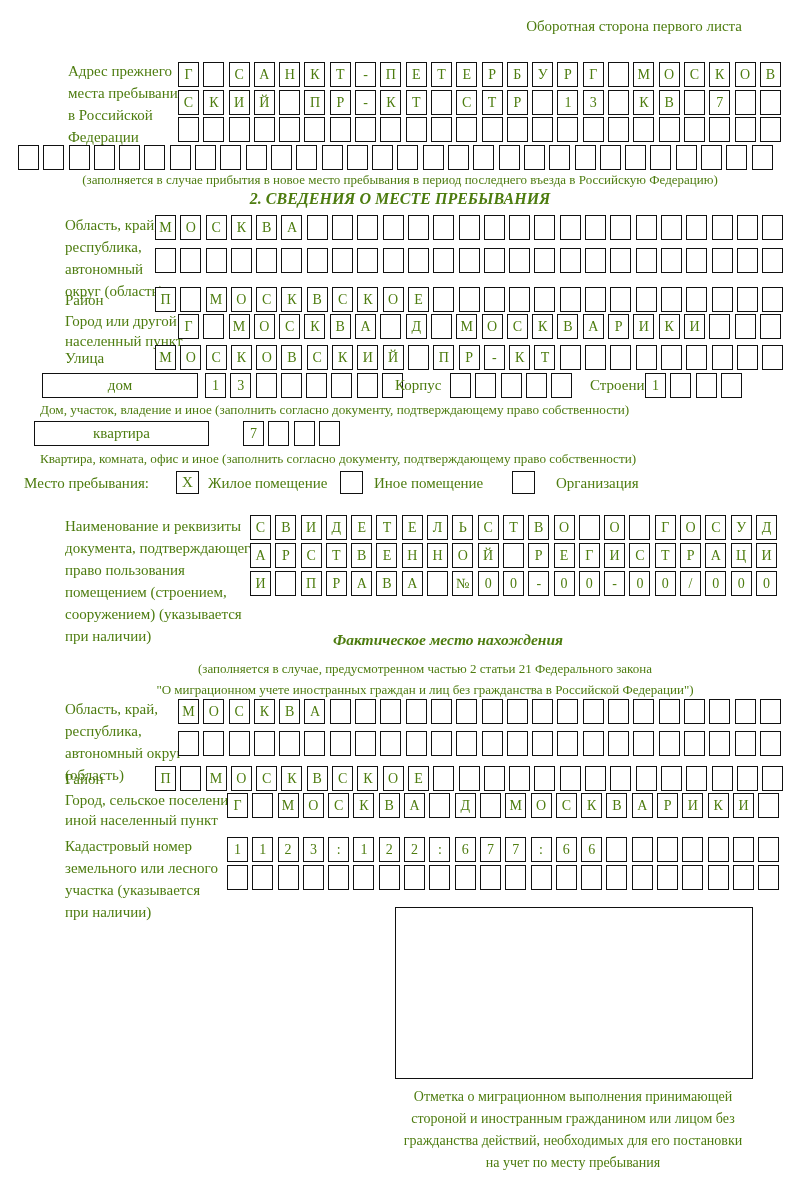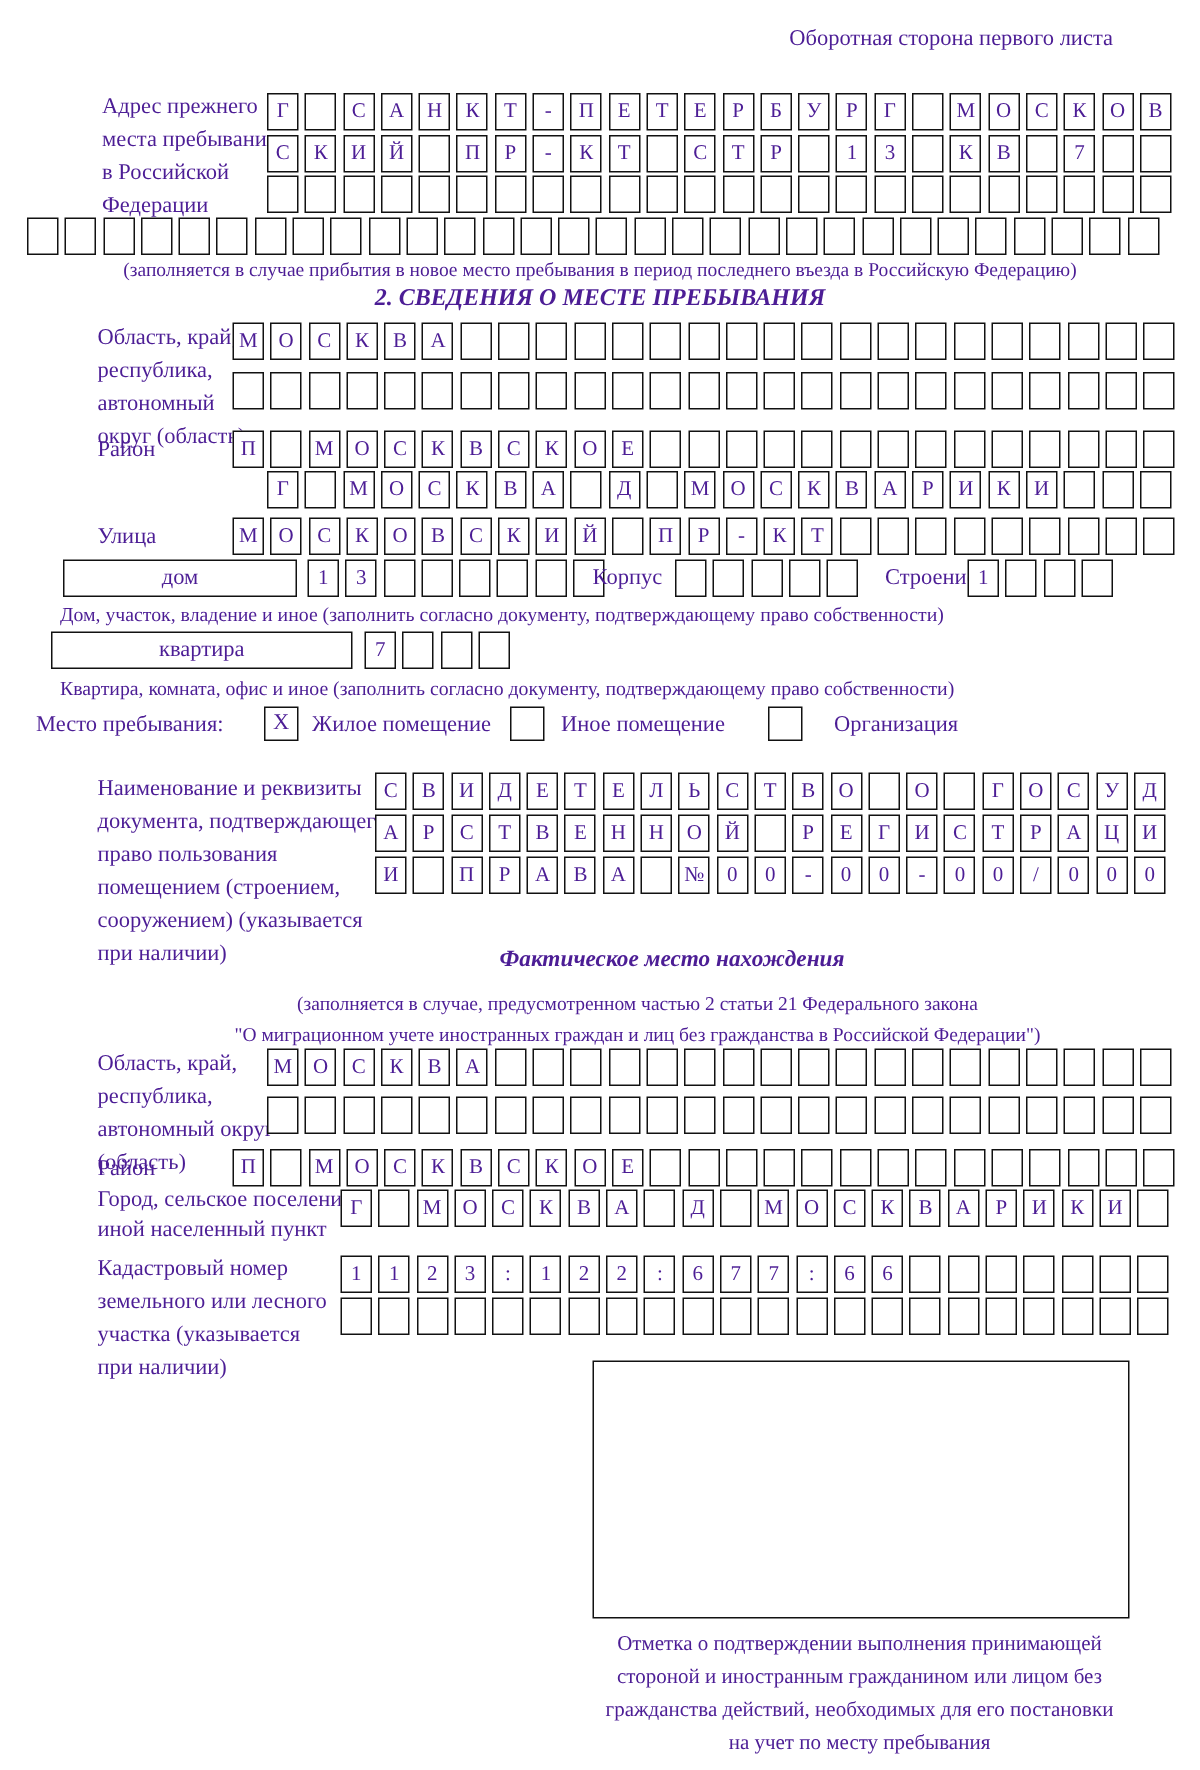--- a/index.html
+++ b/index.html
@@ -1,16 +1,16 @@
 <!DOCTYPE html>
 <html><head>
 <meta charset="utf-8">
 <style>
   html,body{margin:0;padding:0;background:#fff;}
-  .page{position:relative;width:800px;height:1180px;background:#fff;color:#4c1d95;
+  .page{position:relative;width:800px;height:1180px;background:#fff;color:#4d7c0f;
         font-family:"Liberation Serif",serif;overflow:hidden;}
   .lbl{position:absolute;font-size:15px;line-height:22px;white-space:pre-line;}
   .lh20{line-height:20px;}
   .cap{position:absolute;font-size:13px;white-space:pre-line;}
   .ctr{text-align:center;}
   .hdr{position:absolute;left:0;width:100%;text-align:center;font-weight:bold;font-size:16px;font-style:italic;}
   .hdr2{font-size:15.5px;}
   .cellrow{position:absolute;display:flex;gap:4.3px;}
   .cell{flex:none;width:21px;height:25px;border:1.5px solid #111;box-sizing:border-box;
         display:flex;align-items:center;justify-content:center;font-size:14px;background:#fff;}
@@ -227,20 +227,22 @@
       <span class="cell"></span>
       <span class="cell"></span>
       <span class="cell"></span>
       <span class="cell"></span>
       <span class="cell"></span>
       <span class="cell"></span>
       <span class="cell"></span>
       <span class="cell"></span>
     </div>
 
+  <div class="lbl lh20" style="left:65px;top:311px;">Город или другой
+населенный пункт</div>
   <div class="cellrow" style="left:178px;top:314px;">
       <span class="cell">Г</span>
       <span class="cell"></span>
       <span class="cell">М</span>
       <span class="cell">О</span>
       <span class="cell">С</span>
       <span class="cell">К</span>
       <span class="cell">В</span>
       <span class="cell">А</span>
       <span class="cell"></span>
@@ -311,21 +313,21 @@
     </div>
   <div class="inline-lbl" style="left:578px;top:377px;margin-left:12px;">Строение</div>
   <div class="cellrow" style="left:645px;top:373px;">
       <span class="cell">1</span>
       <span class="cell"></span>
       <span class="cell"></span>
       <span class="cell"></span>
     </div>
   <div class="cap" style="left:40px;top:402px;font-size:13.2px;">Дом, участок, владение и иное (заполнить согласно документу, подтверждающему право собственности)</div>
 
-  <div class="wbox" style="left:34px;top:421px;width:201px;">квартира</div>
+  <div class="wbox" style="left:34px;top:421px;width:175px;">квартира</div>
   <div class="cellrow" style="left:243px;top:421px;">
       <span class="cell">7</span>
       <span class="cell"></span>
       <span class="cell"></span>
       <span class="cell"></span>
     </div>
   <div class="cap" style="left:40px;top:451px;font-size:13.2px;">Квартира, комната, офис и иное (заполнить согласно документу, подтверждающему право собственности)</div>
 
   <div class="inline-lbl" style="left:24px;top:475px;">Место пребывания:</div>
   <div class="chk" style="left:176px;top:471px;">X</div>
@@ -575,18 +577,18 @@
       <span class="cell"></span>
       <span class="cell"></span>
       <span class="cell"></span>
       <span class="cell"></span>
       <span class="cell"></span>
       <span class="cell"></span>
       <span class="cell"></span>
     </div>
 
   <div class="stamp" style="left:395px;top:907px;width:356px;height:170px;"></div>
-  <div class="cap ctr" style="left:378px;top:1086px;width:390px;font-size:14px;line-height:22px;">Отметка о подтверждении выполнения принимающей
+  <div class="cap ctr" style="left:378px;top:1086px;width:390px;font-size:14px;line-height:22px;">Отметка о миграционном выполнения принимающей
 стороной и иностранным гражданином или лицом без
 гражданства действий, необходимых для его постановки
 на учет по месту пребывания</div>
 
 </div>
 
 </body></html>

